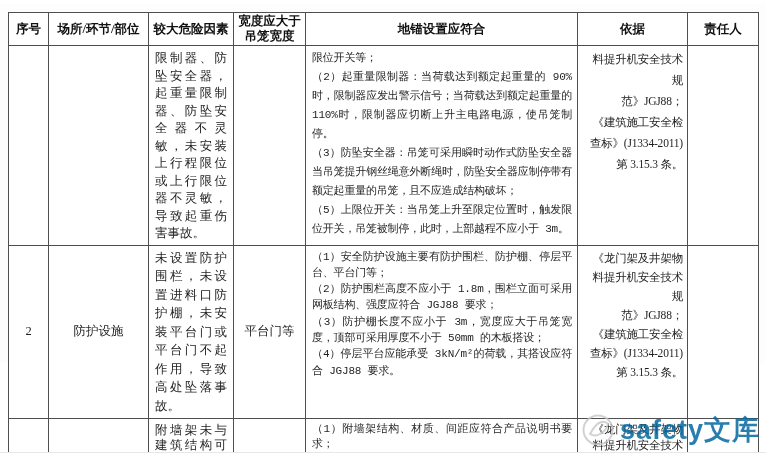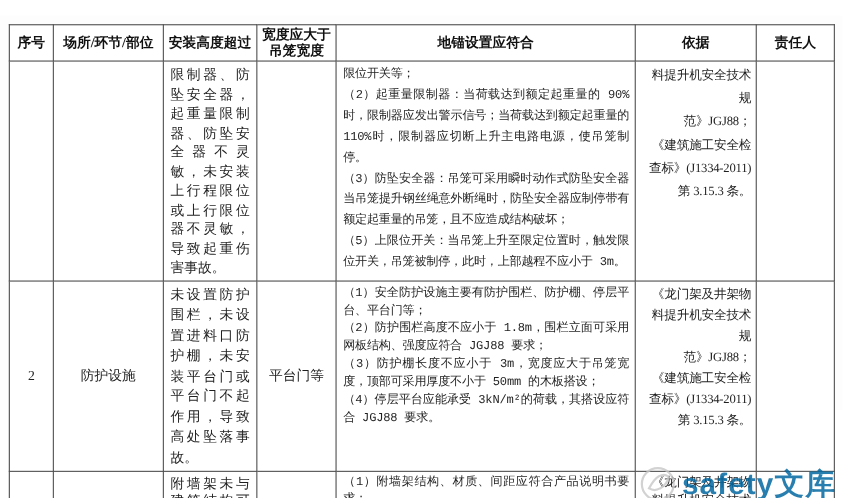--- a/index.html
+++ b/index.html
@@ -4,21 +4,21 @@
 <style>
   html,body{margin:0;padding:0;}
   body{
     width:766px;height:453px;
     background:#ffffff;
     font-family:"Liberation Serif","DejaVu Serif",serif;
     color:#1f1f1f;
     position:relative;
     overflow:hidden;
   }
-  .page{position:absolute;left:0;top:14px;width:766px;height:359px;background:#fdfdfd;}
+  .page{position:absolute;left:0;top:4px;width:766px;height:359px;background:#fdfdfd;}
   table.hazard{
     position:absolute;left:8px;top:8px;
     width:750px;
     border-collapse:collapse;
     table-layout:fixed;
     background:#fff;
     box-shadow:0 2px 0 #d6d6d6;
   }
   th,td{
     border:1px solid #4f4f4f;
@@ -113,21 +113,21 @@
         <col style="width:85px">
       <col style="width:72px">
         <col style="width:272px">
         <col style="width:110px">
       <col style="width:71px">
     </colgroup>
     <thead>
       <tr class="hdr">
         <th class="th-seq">序号</th>
         <th class="th-loc">场所/环节/部位</th>
-        <th class="th-hazard">安装高度超过</th>
+        <th class="th-hazard">较大危险因素</th>
         <th class="th-type">宽度应大于吊笼宽度</th>
         <th class="th-meas">地锚设置应符合</th>
         <th class="th-basis">依据</th>
         <th class="th-resp">责任人</th>
       </tr>
     </thead>
     <tbody>
       <tr class="r1">
         <td class="seq"></td>
         <td class="loc"></td>

